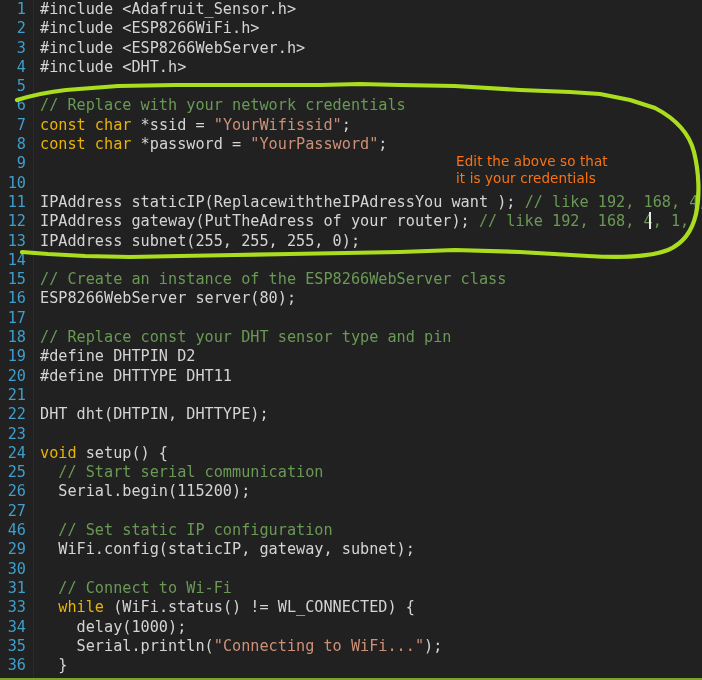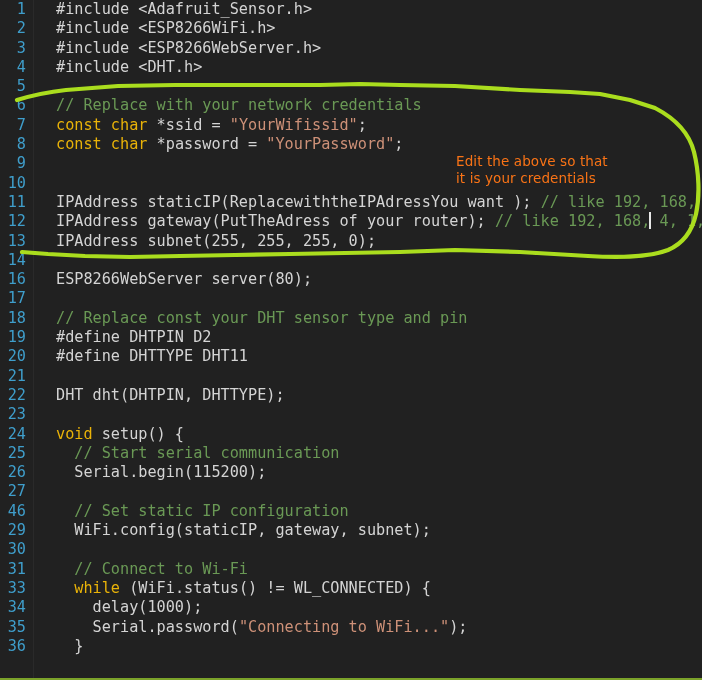--- a/index.html
+++ b/index.html
@@ -47,21 +47,21 @@
     position: absolute;
     left: 0;
     width: 26px;
     text-align: right;
     color: #3f9ecb;
     font-size: 15.2px;
     font-family: "DejaVu Sans Mono", monospace;
   }
   .ltext {
     position: absolute;
-    left: 56px;
+    left: 40px;
     color: #d4d4d4;
     font-size: 15.2px;
     font-family: "DejaVu Sans Mono", monospace;
     white-space: pre;
   }
   .cm { color: #6a9955; }
   .kw { color: #eab308; }
   .str { color: #ce9178; }
   .pl { color: #d4d4d4; }
 
@@ -111,39 +111,40 @@
       <div class="row"><span class="lnum">5</span><span class="ltext"><span class="pl"></span></span></div>
       <div class="row"><span class="lnum">6</span><span class="ltext"><span class="cm">// Replace with your network credentials</span></span></div>
       <div class="row"><span class="lnum">7</span><span class="ltext"><span class="kw">const char </span><span class="pl">*ssid = </span><span class="str">"YourWifissid"</span><span class="pl">;</span></span></div>
       <div class="row"><span class="lnum">8</span><span class="ltext"><span class="kw">const char </span><span class="pl">*password = </span><span class="str">"YourPassword"</span><span class="pl">;</span></span></div>
       <div class="row"><span class="lnum">9</span><span class="ltext"><span class="pl"></span></span></div>
       <div class="row"><span class="lnum">10</span></div>
       <div class="row"><span class="lnum">11</span><span class="ltext"><span class="pl">IPAddress staticIP(ReplacewiththeIPAdressYou want ); </span><span class="cm">// like 192, 168, 4, 1,</span></span></div>
       <div class="row"><span class="lnum">12</span><span class="ltext"><span class="pl">IPAddress gateway(PutTheAdress of your router); </span><span class="cm">// like 192, 168, 4, 1,</span></span></div>
       <div class="row"><span class="lnum">13</span><span class="ltext"><span class="pl">IPAddress subnet(255, 255, 255, 0);</span></span></div>
       <div class="row"><span class="lnum">14</span><span class="ltext"><span class="pl"></span></span></div>
+      <div class="row"><span class="lnum">15</span><span class="ltext"><span class="cm">// Create an instance of the ESP8266WebServer class</span></span></div>
       <div class="row"><span class="lnum">16</span><span class="ltext"><span class="pl">ESP8266WebServer server(80);</span></span></div>
       <div class="row"><span class="lnum">17</span><span class="ltext"><span class="pl"></span></span></div>
       <div class="row"><span class="lnum">18</span><span class="ltext"><span class="cm">// Replace const your DHT sensor type and pin</span></span></div>
       <div class="row"><span class="lnum">19</span><span class="ltext"><span class="pl">#define DHTPIN D2</span></span></div>
       <div class="row"><span class="lnum">20</span><span class="ltext"><span class="pl">#define DHTTYPE DHT11</span></span></div>
       <div class="row"><span class="lnum">21</span><span class="ltext"><span class="pl"></span></span></div>
       <div class="row"><span class="lnum">22</span><span class="ltext"><span class="pl">DHT dht(DHTPIN, DHTTYPE);</span></span></div>
       <div class="row"><span class="lnum">23</span><span class="ltext"><span class="pl"></span></span></div>
       <div class="row"><span class="lnum">24</span><span class="ltext"><span class="kw">void</span><span class="pl"> setup() {</span></span></div>
       <div class="row"><span class="lnum">25</span><span class="ltext"><span class="cm">  // Start serial communication</span></span></div>
       <div class="row"><span class="lnum">26</span><span class="ltext"><span class="pl">  Serial.begin(115200);</span></span></div>
       <div class="row"><span class="lnum">27</span><span class="ltext"><span class="pl"></span></span></div>
       <div class="row"><span class="lnum">46</span><span class="ltext"><span class="cm">  // Set static IP configuration</span></span></div>
       <div class="row"><span class="lnum">29</span><span class="ltext"><span class="pl">  WiFi.config(staticIP, gateway, subnet);</span></span></div>
       <div class="row"><span class="lnum">30</span><span class="ltext"><span class="pl"></span></span></div>
       <div class="row"><span class="lnum">31</span><span class="ltext"><span class="cm">  // Connect to Wi-Fi</span></span></div>
       <div class="row"><span class="lnum">33</span><span class="ltext"><span class="pl">  </span><span class="kw">while</span><span class="pl"> (WiFi.status() != WL_CONNECTED) {</span></span></div>
       <div class="row"><span class="lnum">34</span><span class="ltext"><span class="pl">    delay(1000);</span></span></div>
-      <div class="row"><span class="lnum">35</span><span class="ltext"><span class="pl">    Serial.password(</span><span class="str">"Connecting to WiFi..."</span><span class="pl">);</span></span></div>
+      <div class="row"><span class="lnum">35</span><span class="ltext"><span class="pl">    Serial.println(</span><span class="str">"Connecting to WiFi..."</span><span class="pl">);</span></span></div>
       <div class="row"><span class="lnum">36</span><span class="ltext"><span class="pl">  }</span></span></div>
     </div>
 
   <svg id="annotation-layer" viewBox="0 0 702 680" xmlns="http://www.w3.org/2000/svg">
     <path fill="none" stroke="#aadd1e" stroke-width="4.2" stroke-linecap="round" stroke-linejoin="round" d="M 17,100
          C 30,96 48,92 66,90
          L 118,86 L 175,85 L 250,85 L 320,85
          L 360,84 L 400,85 L 455,86
          L 520,90 L 570,92 L 600,94
          L 630,100 L 655,108

